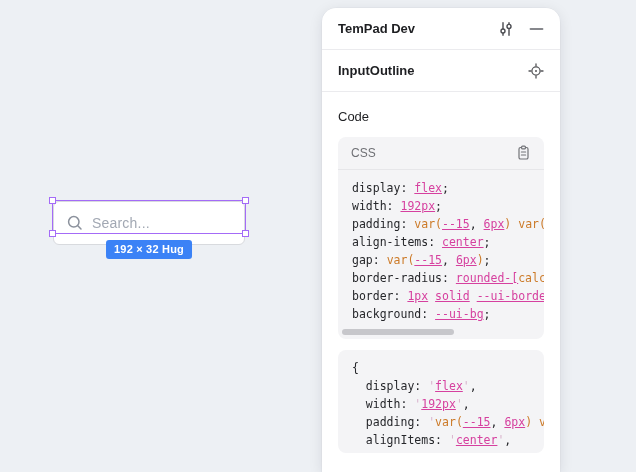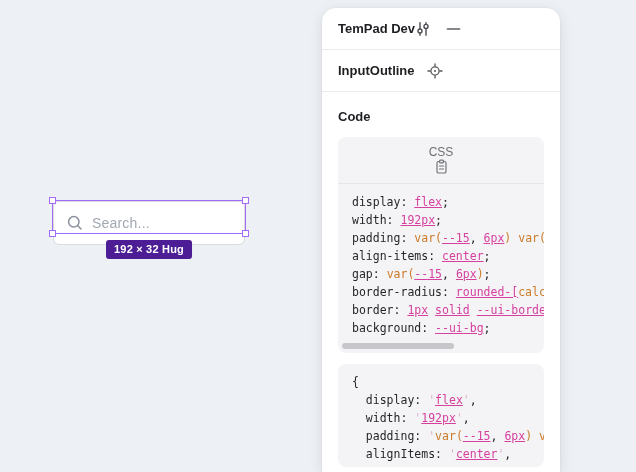--- a/index.html
+++ b/index.html
@@ -35,55 +35,55 @@
     background: #ffffff; border: 1.2px solid #a46bf7;
     pointer-events: auto;
   }
   .h-tl { left: -4px; top: -4px; }
   .h-tr { right: -4px; top: -4px; }
   .h-bl { left: -4px; bottom: -4px; }
   .h-br { right: -4px; bottom: -4px; }
   .size-badge {
     position: absolute; left: 149px; top: 240px;
     transform: translateX(-50%);
-    background: #4c1d95; color: #ffffff;
+    background: #3b82f6; color: #ffffff;
     font-size: 11px; font-weight: bold;
     padding: 3px 8px 4px; border-radius: 3px;
     white-space: nowrap; letter-spacing: .2px;
   }
 
   
   .panel {
     position: absolute; left: 322px; top: 8px;
     width: 238px; height: 464px;
     background: #ffffff;
     border-radius: 14px 14px 0 0;
     box-shadow: 0 3px 14px rgba(20,24,38,.10), 0 0 0 .5px rgba(20,24,38,.04);
     overflow: hidden;
   }
   .panel-row {
-    display: flex; align-items: center; 
+    display: flex; align-items: center; justify-content: space-between;
     padding: 0 16px; border-bottom: 1px solid #ebebee;
   }
   .row-title { height: 42px; }
   .row-node { height: 42px; gap: 12px; }
   .panel-row .t { font-size: 13px; font-weight: bold; color: #1e1f22; }
   .hdr-icons { display: flex; align-items: center; gap: 15px; }
   .icon-btn { display: flex; align-items: center; justify-content: center; cursor: pointer; }
 
   .section { padding: 16px; }
-  .section-title { font-size: 13px; font-weight: bold; margin: 1px 0 13px; }
+  .section-title { font-size: 13px; font-weight: normal; margin: 1px 0 13px; }
 
   .code-block {
     background: #f4f4f6; border-radius: 8px; overflow: hidden;
     margin-bottom: 11px;
   }
   .code-block-hd {
     display: flex; align-items: center; justify-content: space-between;
-    padding: 8px 13px; border-bottom: 1px solid #e6e6e9; flex-direction: column;
+    padding: 8px 13px; border-bottom: 1px solid #e6e6e9;
   }
   .code-block-hd .lbl { font-size: 12px; color: #6f7075; }
   .code {
     font-family: "DejaVu Sans Mono", monospace;
     font-size: 11.5px; line-height: 18px;
     padding: 9px 0 4px 14px;
     white-space: pre; overflow: hidden;
     color: #26272b;
   }
   .tk-p { color: #26272b; text-align: right; }

